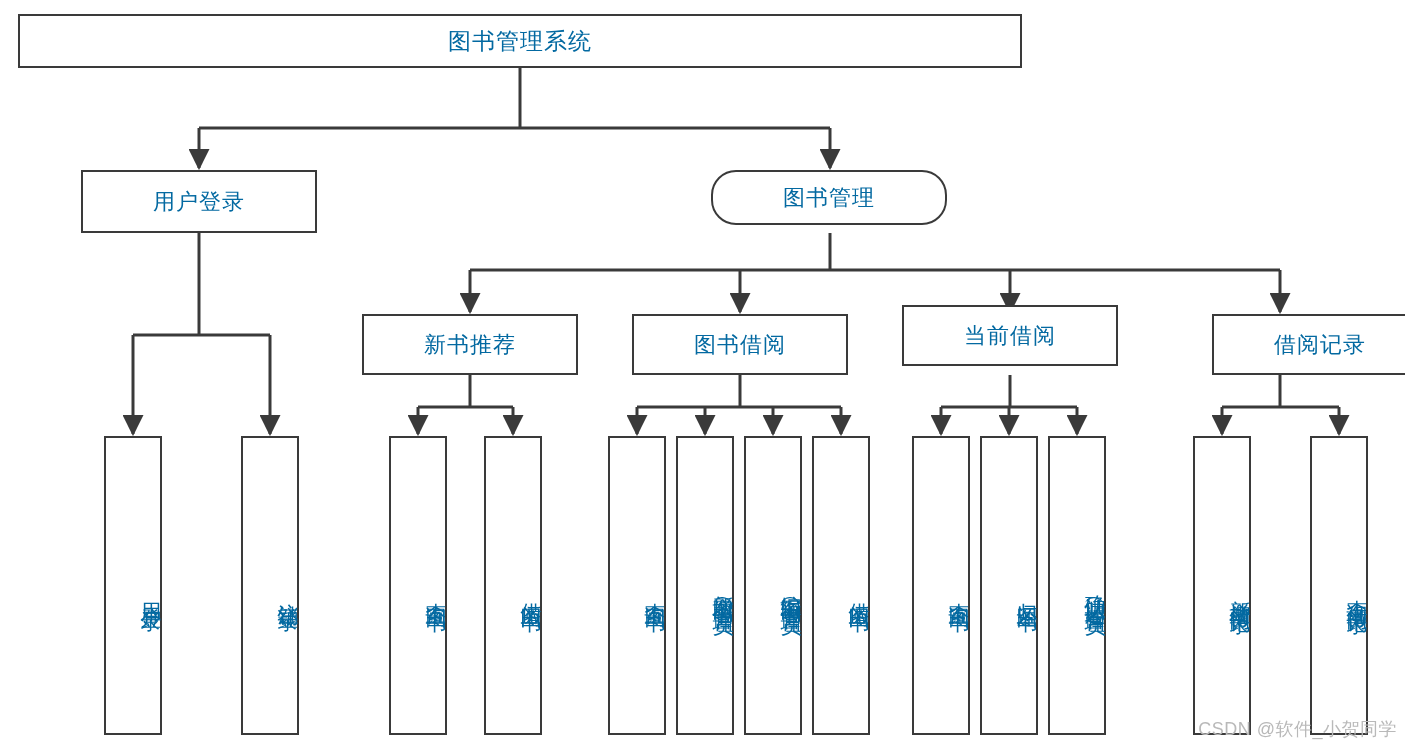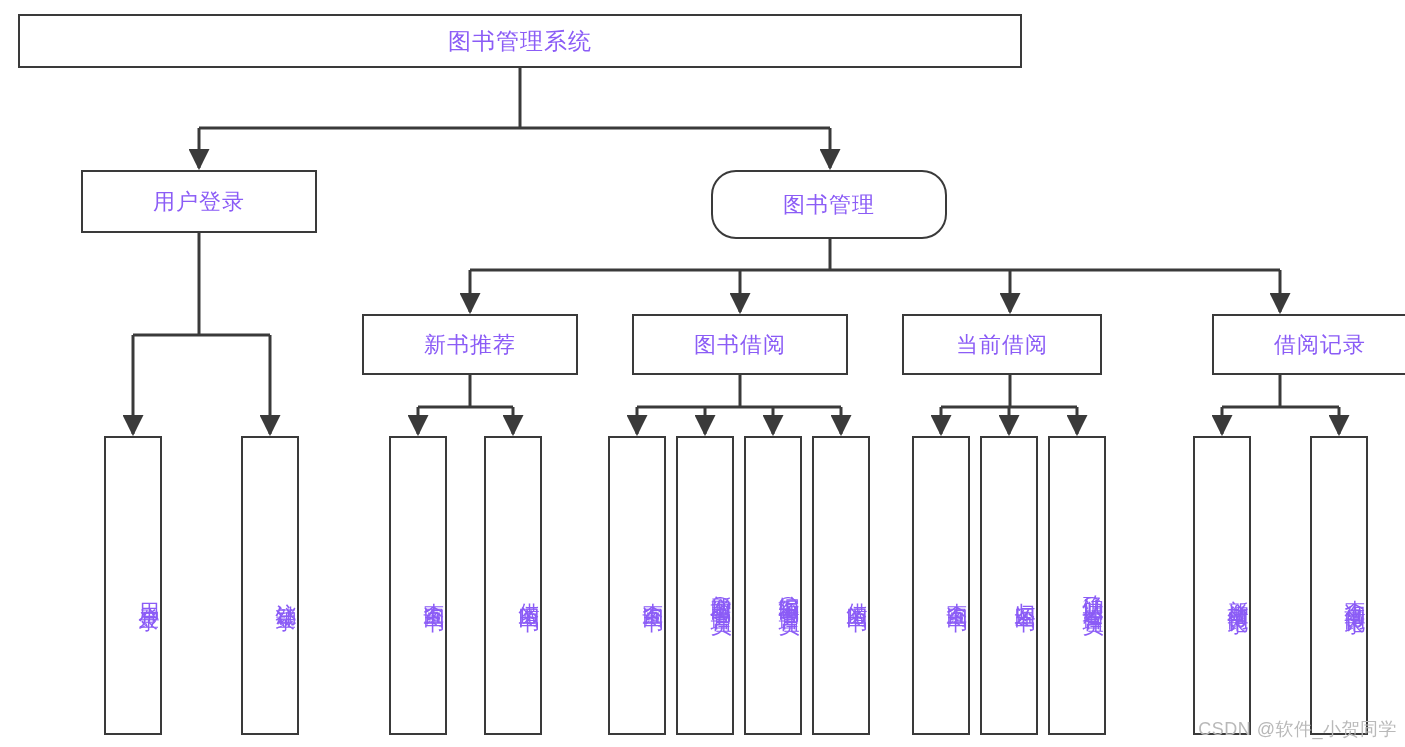--- a/index.html
+++ b/index.html
@@ -26,21 +26,22 @@
     pointer-events: none;
   }
   .node {
     position: absolute;
     box-sizing: border-box;
     border: 2px solid #3a3a3a;
     background: #ffffff;
     display: flex;
     align-items: center;
     justify-content: center;
-    color: #8b5cf6;
+    color: #0369a1;
+    font-family: Liberation Mono, monospace;
   }
   .node.h {
     font-size: 22px;
     letter-spacing: 1px;
   }
   .node.root {
     font-size: 23px;
   }
   .node.v {
     writing-mode: vertical-rl;
@@ -122,31 +123,31 @@
     </g>
   </svg>
 
   <div class="node h root" style="left:18px; top:14px; width:1004px; height:54px;">
     <span>图书管理系统</span>
   </div>
 
   <div class="node h" style="left:81px; top:170px; width:236px; height:63px;">
     <span>用户登录</span>
   </div>
-  <div class="node h" style="left:711px; top:170px; width:236px; height:69px;border-radius:25px;">
+  <div class="node h" style="left:711px; top:170px; width:236px; height:55px;border-radius:25px;">
     <span>图书管理</span>
   </div>
 
   <div class="node h" style="left:632px; top:314px; width:216px; height:61px;">
     <span>图书借阅</span>
   </div>
   <div class="node h" style="left:362px; top:314px; width:216px; height:61px;">
     <span>新书推荐</span>
   </div>
-  <div class="node h" style="left:902px; top:314px; width:200px; height:61px;">
+  <div class="node h" style="left:902px; top:305px; width:216px; height:61px;">
     <span>当前借阅</span>
   </div>
   <div class="node h" style="left:1172px; top:314px; width:216px; height:61px;margin-left:40px;">
     <span>借阅记录</span>
   </div>
 
   <div class="node v" style="left:104px; top:436px; width:58px; height:299px;">
     <span class="vlabel">用户登录</span>
   </div>
   <div class="node v" style="left:241px; top:436px; width:58px; height:299px;">

